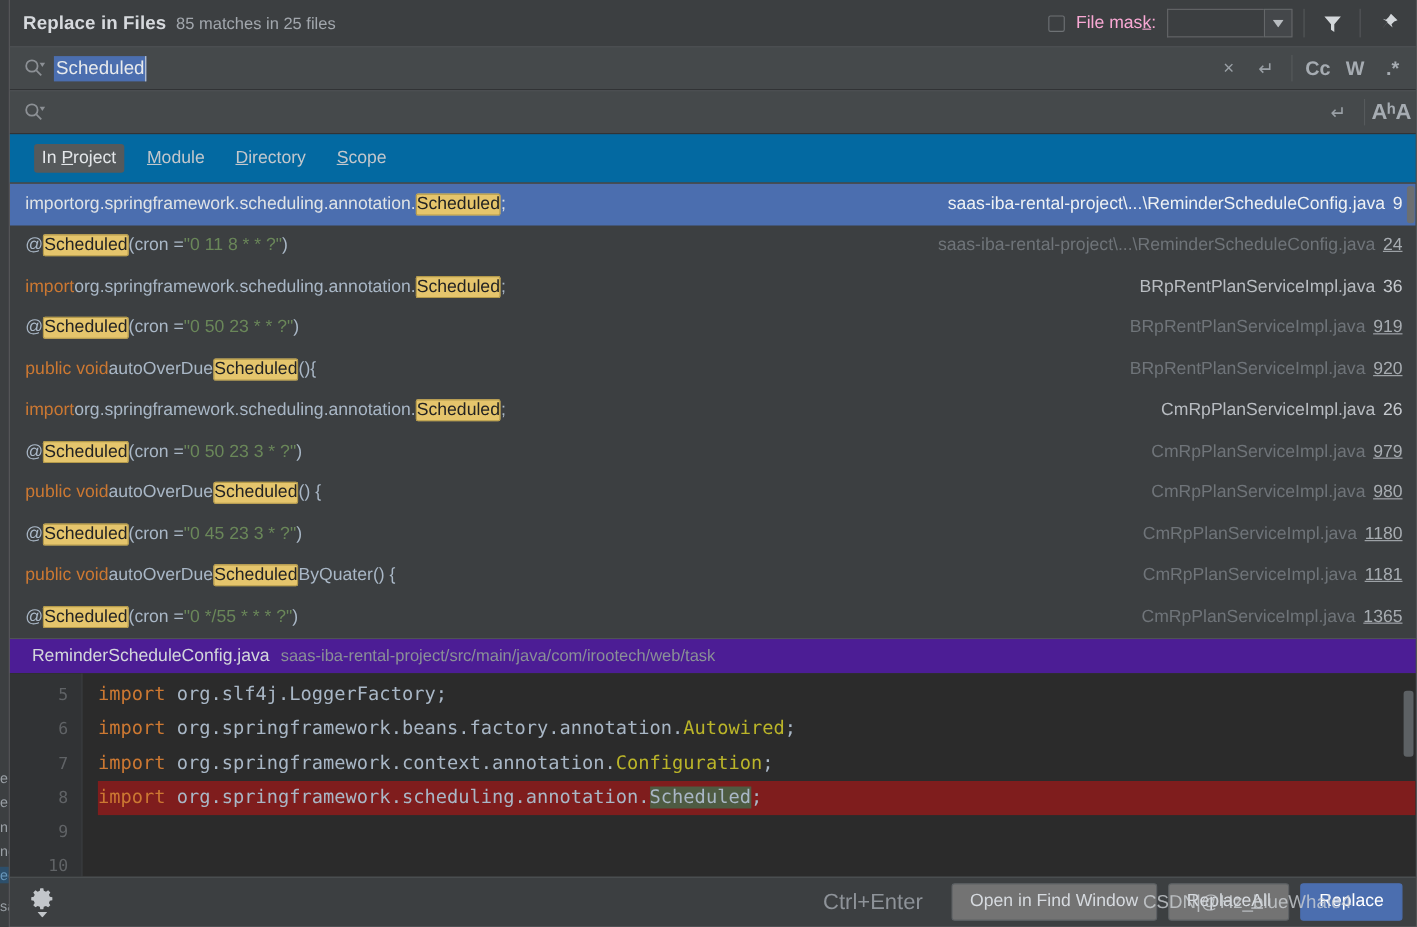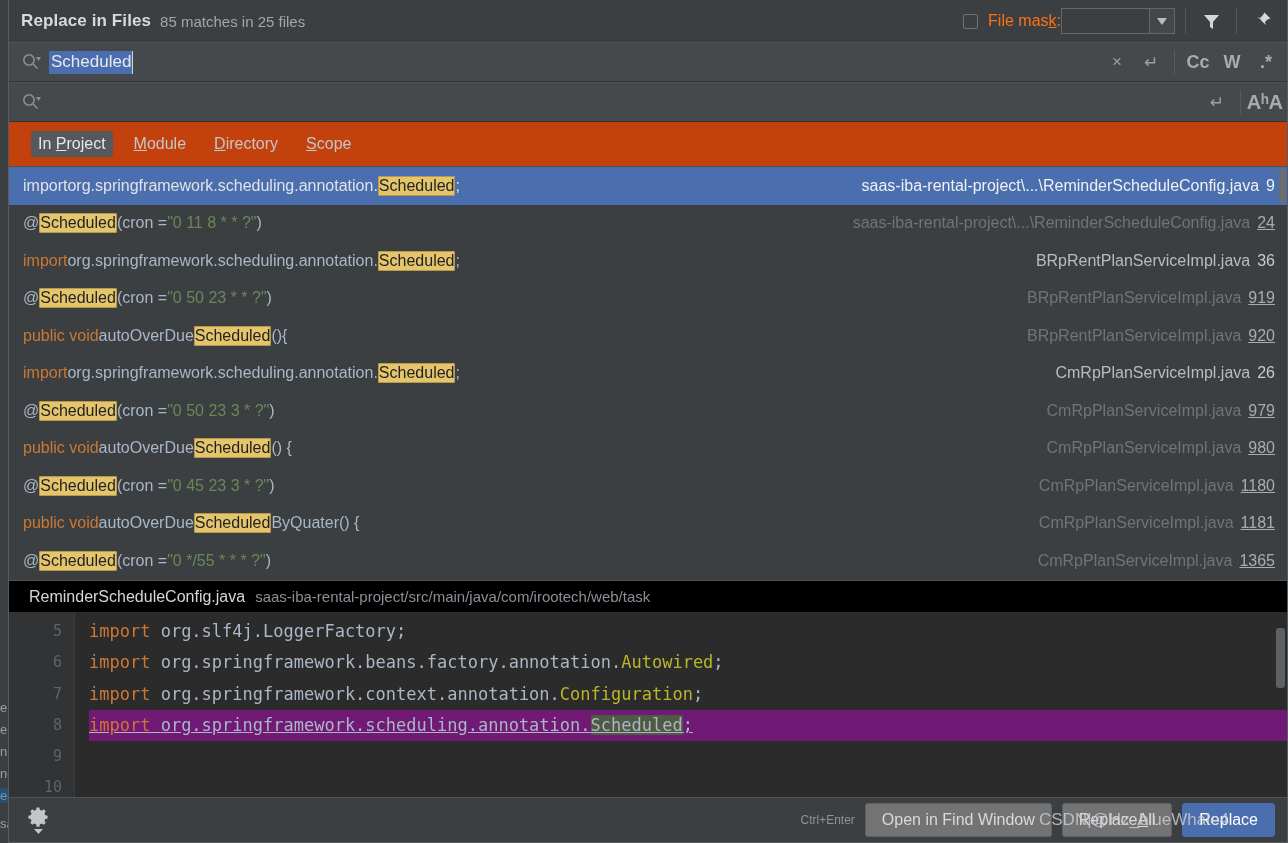--- a/index.html
+++ b/index.html
@@ -48,21 +48,21 @@
     font-size: 15px; color: #a2a7ad; margin-left: 9px;
   }
   #header-right {
     margin-left: auto; display: flex; align-items: center; gap: 0;
   }
   .chk {
     width: 15px; height: 15px; border: 1px solid #6e7275;
     background: #3c3f41; display: inline-block; border-radius: 2px;
   }
   #filemask-label {
-    font-size: 16px; color: #f97316; margin-left: 10px; 
+    font-size: 16px; color: #f9a8d4; margin-left: 10px; margin-right: 10px;
   }
   #filemask-label u { text-decoration: underline; }
   #filemask-combo { display: flex; align-items: stretch; height: 26px; }
   #filemask-input {
     width: 88px; height: 26px; background: #3c3f41;
     border: 1px solid #646769; border-right: none;
   }
   #filemask-arrow {
     width: 26px; height: 26px; background: #44474a;
     border: 1px solid #646769;
@@ -95,21 +95,21 @@
     min-width: 34px; height: 34px; display: flex;
     align-items: center; justify-content: center;
     font-size: 17px; color: #9aa0a6;
   }
   .act.label { font-size: 18px; font-weight: bold; color: #a6acb2; }
   .divider-v { width: 1px; height: 24px; background: #565a5c; margin: 0 6px; }
 
   
   #scope-row {
     height: 44px; flex: 0 0 44px; display: flex; align-items: center;
-    padding-left: 22px; background: #c2410c; gap: 14px;
+    padding-left: 22px; background: #0369a1; gap: 14px;
   }
   .scope-tab {
     font-size: 16px; color: #c3c7cc; padding: 4px 7px; border-radius: 3px;
   }
   .scope-tab u { text-decoration: underline; }
   .scope-tab.active { background: #55595b; color: #e4e7ea; }
 
   
   #results {
     flex: 0 0 414px; position: relative; overflow: hidden;
@@ -150,21 +150,21 @@
     background: transparent;
   }
   #list-thumb {
     position: absolute; right: 1px; top: 2px; width: 7px; height: 34px;
     background: #6b6f72; border-radius: 3px;
   }
 
   
   #preview-head {
     flex: 0 0 32px; display: flex; align-items: center;
-    padding-left: 20px; background: #000000;
+    padding-left: 20px; background: #4c1d95;
     border-top: 1px solid #4f5355;
     overflow: hidden; white-space: nowrap;
   }
   #preview-file { font-size: 16px; color: #d3d7db; }
   #preview-path { font-size: 15px; color: #8a9097; margin-left: 10px; }
 
   
   #code {
     flex: 1 1 auto; position: relative; overflow: hidden;
     background: #2b2b2b; display: flex;
@@ -178,39 +178,39 @@
     height: 31.3px; line-height: 31.3px; text-align: right;
     padding-right: 12px; font-family: "DejaVu Sans Mono", monospace;
     font-size: 15px; color: #606366;
   }
   #code-lines { flex: 1 1 auto; padding-top: 4px; padding-left: 14px; overflow: hidden; }
   .cline {
     height: 31.3px; line-height: 31.3px;
     font-family: "DejaVu Sans Mono", monospace; font-size: 17px;
     color: #a9b7c6; white-space: nowrap;
   }
-  .cline.hl-row { background: #701a75; text-decoration: underline; }
+  .cline.hl-row { background: #7f1d1d; }
   .c-kw { color: #cc7832; }
   .c-plain { color: #a9b7c6; }
   .c-type { color: #bbb529; }
   .c-match { background: #4e5b42; }
   #code-scroll {
     position: absolute; right: 2px; top: 16px; width: 9px; height: 60px;
     background: #5d6164; border-radius: 3px;
   }
 
   
   #footer {
     flex: 0 0 45px; display: flex; align-items: center;
     background: #3c3f41; border-top: 1px solid #4f5355;
     padding: 0 12px 0 18px; position: relative;
   }
   #gear { display: flex; flex-direction: column; align-items: center; color: #c2c6ca; }
   #shortcut {
-    margin-left: auto; font-size: 12px; color: #8e9399; 
+    margin-left: auto; font-size: 20px; color: #8e9399; margin-right: 16px;
   }
   .btn {
     height: 34px; padding: 0 16px; display: flex; align-items: center;
     justify-content: center; font-size: 16px; color: #d6dadf;
     background: #737373; border: 1px solid #5e6265; border-radius: 3px;
     margin-left: 10px;
   }
   .btn u { text-decoration: underline; }
   .btn.primary { background: #4b6eaf; border-color: #4b6eaf; color: #ffffff; }
   #watermark {

